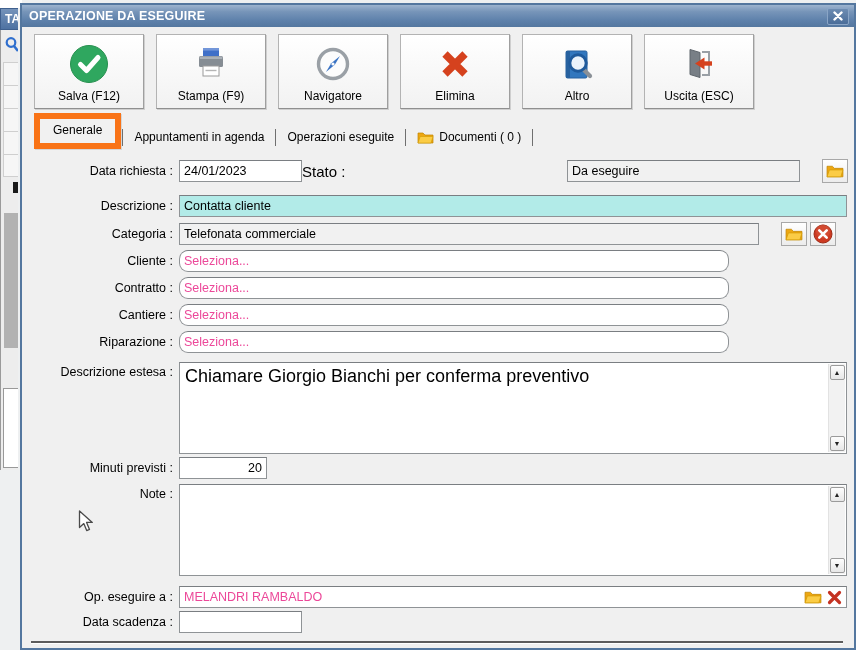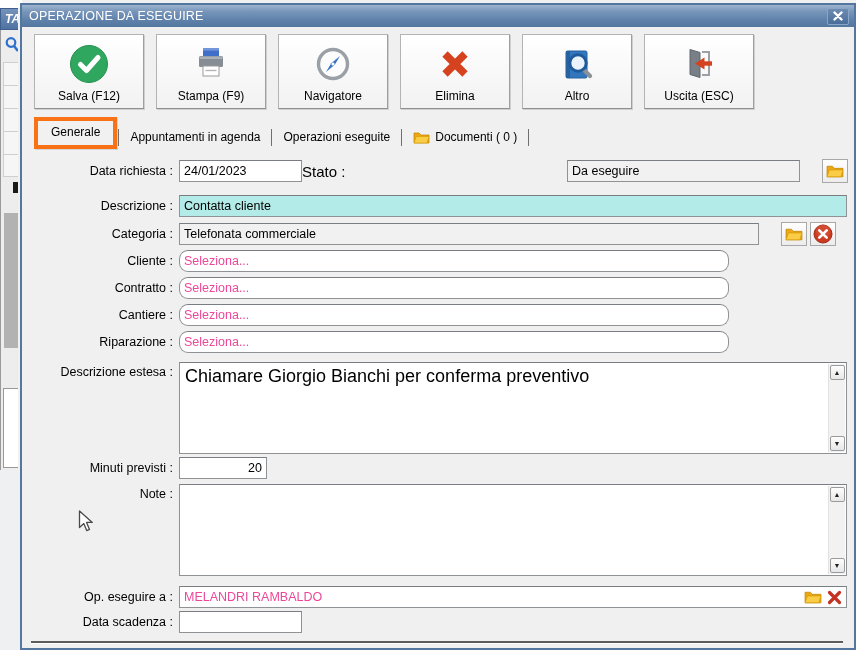--- a/index.html
+++ b/index.html
@@ -3,21 +3,21 @@
 <meta charset="utf-8">
 <style>
   * { margin:0; padding:0; box-sizing:border-box; }
   body { background:#d8d8d8; }
   .stage {
     position:relative; width:856px; height:650px; overflow:hidden;
     background:#eef0f1; font-family:"Liberation Sans", sans-serif; color:#000;
   }
   
   .corner-white { position:absolute; left:0; top:0; width:22px; height:8px; background:#ffffff; }
-  .bgwin { position:absolute; left:0; top:8px; width:18px; height:462px;font-style:italic; }
+  .bgwin { position:absolute; left:0; top:8px; width:18px; height:462px; }
   .bgwin-title {
     height:22px; background:linear-gradient(#7593ba,#4e72a2); border:1px solid #3f608e; border-right:none;
     color:#fff; font-weight:bold; font-size:12px; line-height:20px; padding-left:4px; overflow:hidden; white-space:nowrap;
   }
   .bgwin-body { height:440px; background:#ededed; border-left:1px solid #9a9a9a; position:relative; overflow:hidden; }
   .bgwin-toolicon { position:absolute; left:3px; top:6px; }
   .bgwin-cells { position:absolute; left:2px; top:32px; width:18px; }
   .bgwin-cell { height:23px; background:#f6f6f6; border:1px solid #cfcfcf; border-bottom:none; }
   .bgwin-cell:last-child { border-bottom:1px solid #cfcfcf; }
   .bgwin-mark { position:absolute; left:12px; top:152px; width:5px; height:11px; background:#1a1a1a; }
@@ -25,42 +25,42 @@
   .bgwin-whiteblock { position:absolute; left:2px; top:358px; width:17px; height:80px; background:#fff; border:1px solid #999; }
   
   .dialog {
     position:absolute; left:20px; top:3px; width:836px; height:647px;
     background:#f0f0f0; border:2px solid #54779f;
   }
   .titlebar {
     height:22px; display:flex; align-items:center; padding:0 5px 0 7px;
     background:linear-gradient(180deg,#9db4cf 0%,#7795b9 30%,#5e81ab 70%,#54779f 100%);
   }
-  .titlebar .title { color:#fff; font-weight:normal; font-size:12.5px; letter-spacing:.2px; }
+  .titlebar .title { color:#fff; font-weight:bold; font-size:12.5px; letter-spacing:.2px; }
   .close-btn {
     margin-left:auto; width:22px; height:17px; border-radius:2px;
     background:linear-gradient(#6d8cb2,#4a6d99); border:1px solid #8aa5c6;
     display:flex; align-items:center; justify-content:center; cursor:default;
   }
   
   .toolbar { position:absolute; left:12px; top:29px; display:flex; gap:12px; }
   .tbtn {
     width:110px; height:75px;
     background:linear-gradient(#ffffff,#f2f2f2);
     border:1px solid #b3b3b3; border-bottom-color:#8f8f8f; border-right-color:#9f9f9f;
     box-shadow:1px 1px 0 #cfcfcf;
     display:flex; flex-direction:column; align-items:center; justify-content:flex-end;
     padding-bottom:5px; gap:5px; font-size:12px;
   }
   .tbtn .ticon { height:40px; display:flex; align-items:center; justify-content:center; }
   
   .tabs { position:absolute; left:12px; top:120px; height:24px; display:flex; align-items:flex-end; font-size:12px; }
   .tab { padding:4px 10px 5px; display:flex; gap:5px; align-items:center; white-space:nowrap; }
   .tab.active {
-    border:4px solid #f97316; background:#f1f1f1; padding:4px 13px 6px;
+    border:6px solid #f97316; background:#f1f1f1; padding:4px 13px 6px;
     box-shadow:1px 1px 0 #d6d6d6;
   }
   .tab-sep { width:1px; height:17px; background:#6f6f6f; margin:0 1px 3px 1px; }
   
   .frow { position:absolute; left:0; display:flex; align-items:center; height:22px; }
   .frow.tall { align-items:flex-start; height:auto; }
   .flabel { width:157px; flex:none; text-align:right; padding-right:6px; font-size:12.5px; }
   .frow.tall .flabel { padding-top:3px; }
   .tbox {
     height:22px; border:1px solid #8f9396; border-top-color:#7a7e82;

